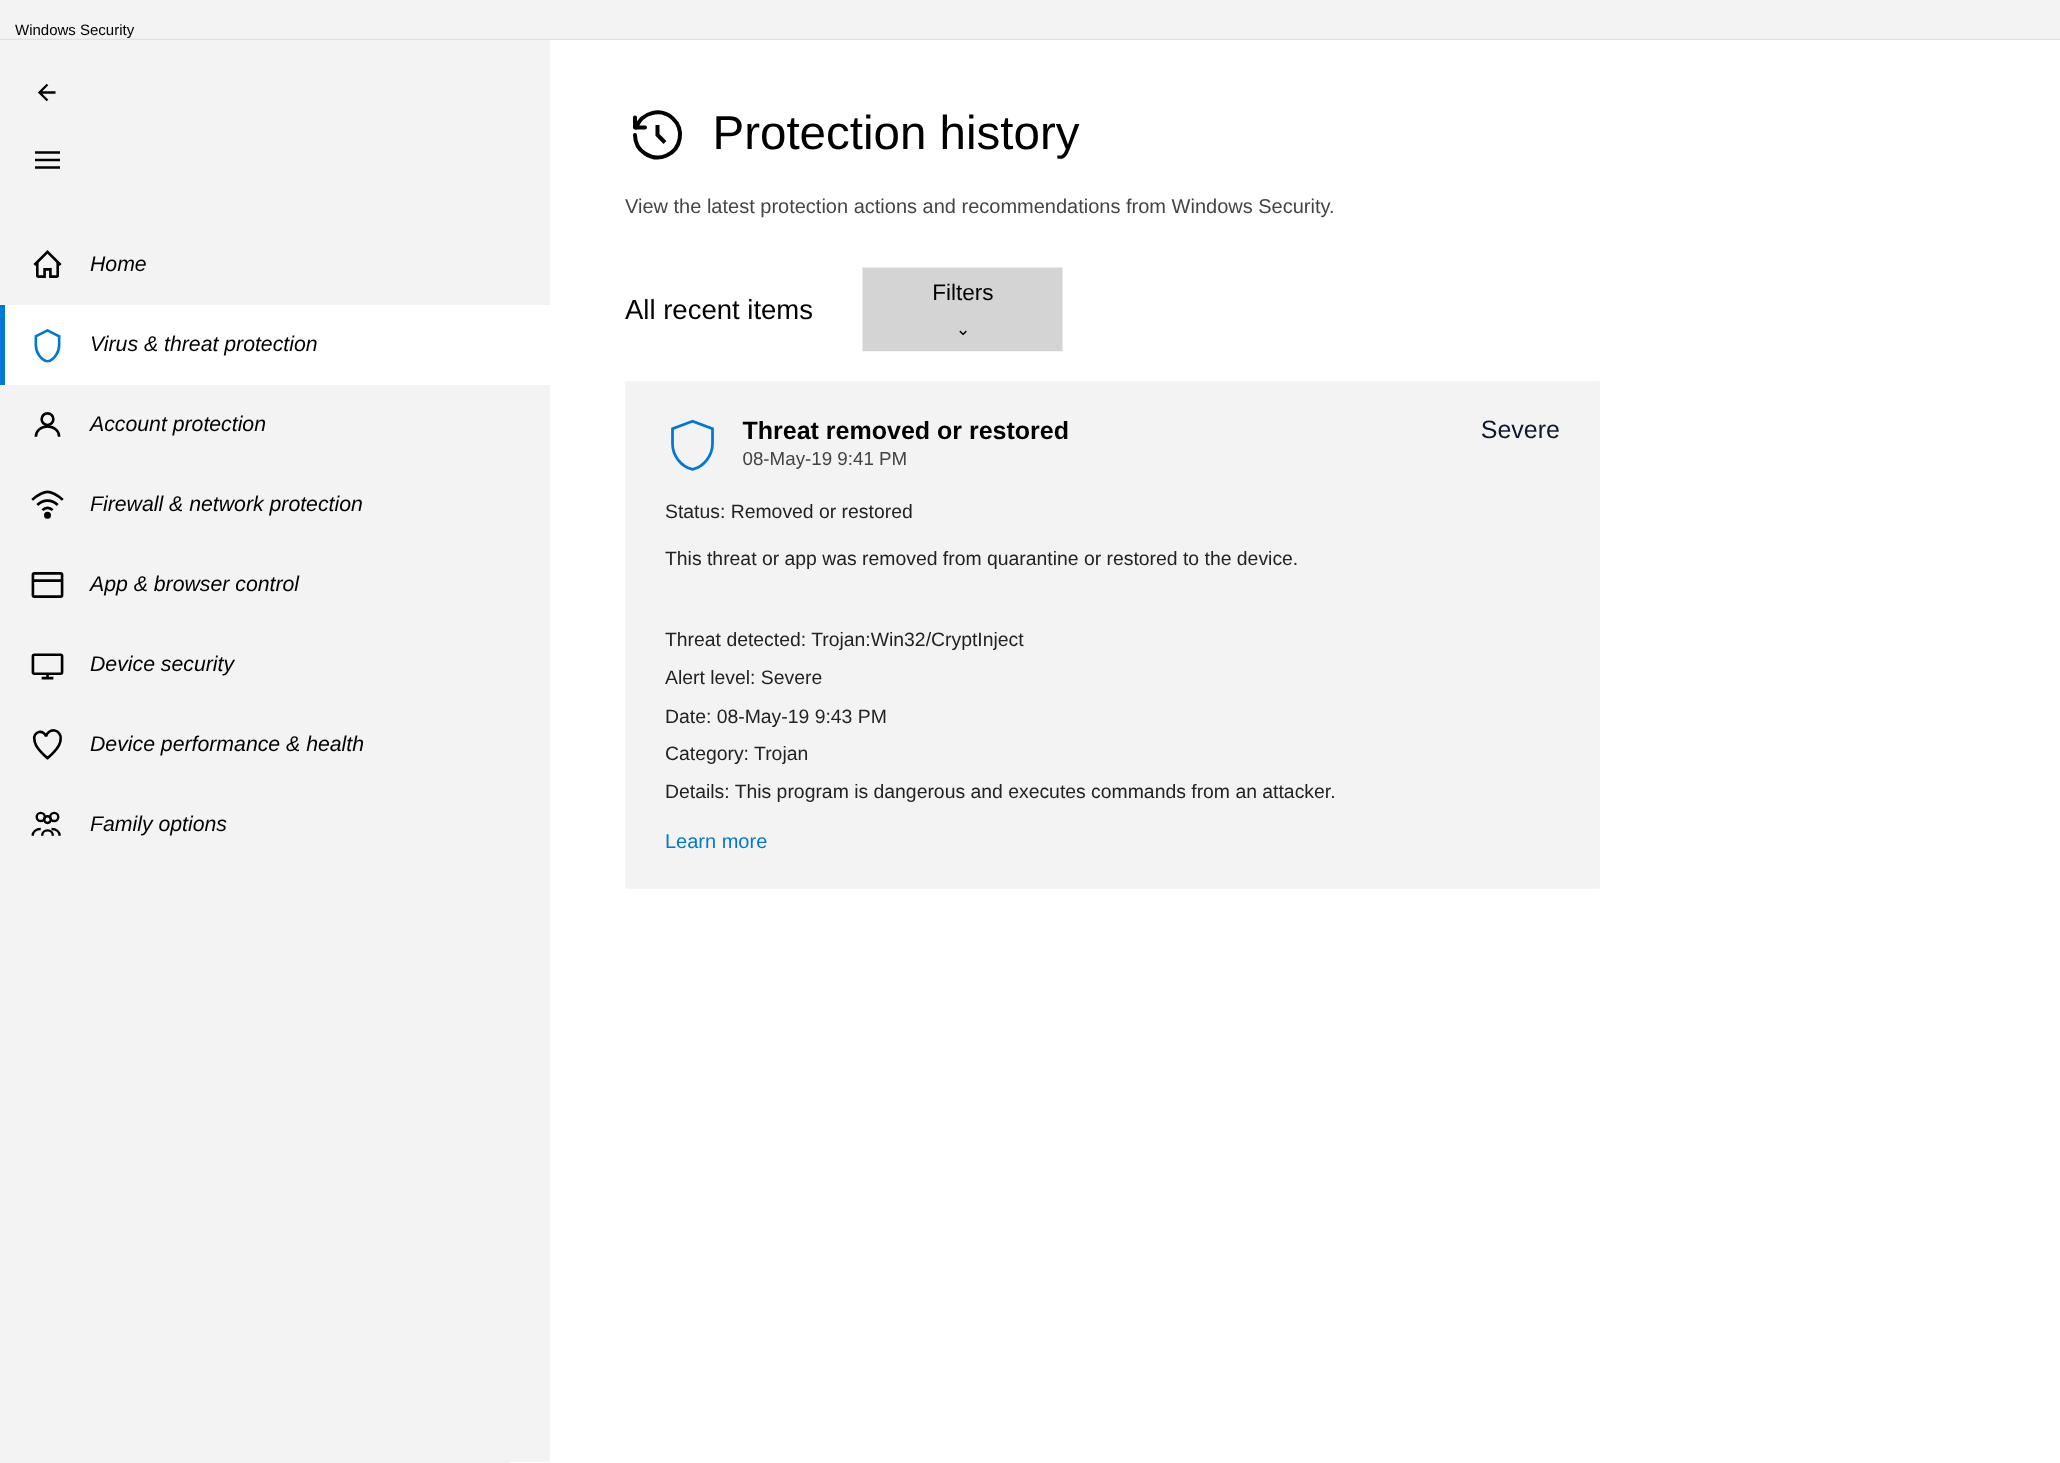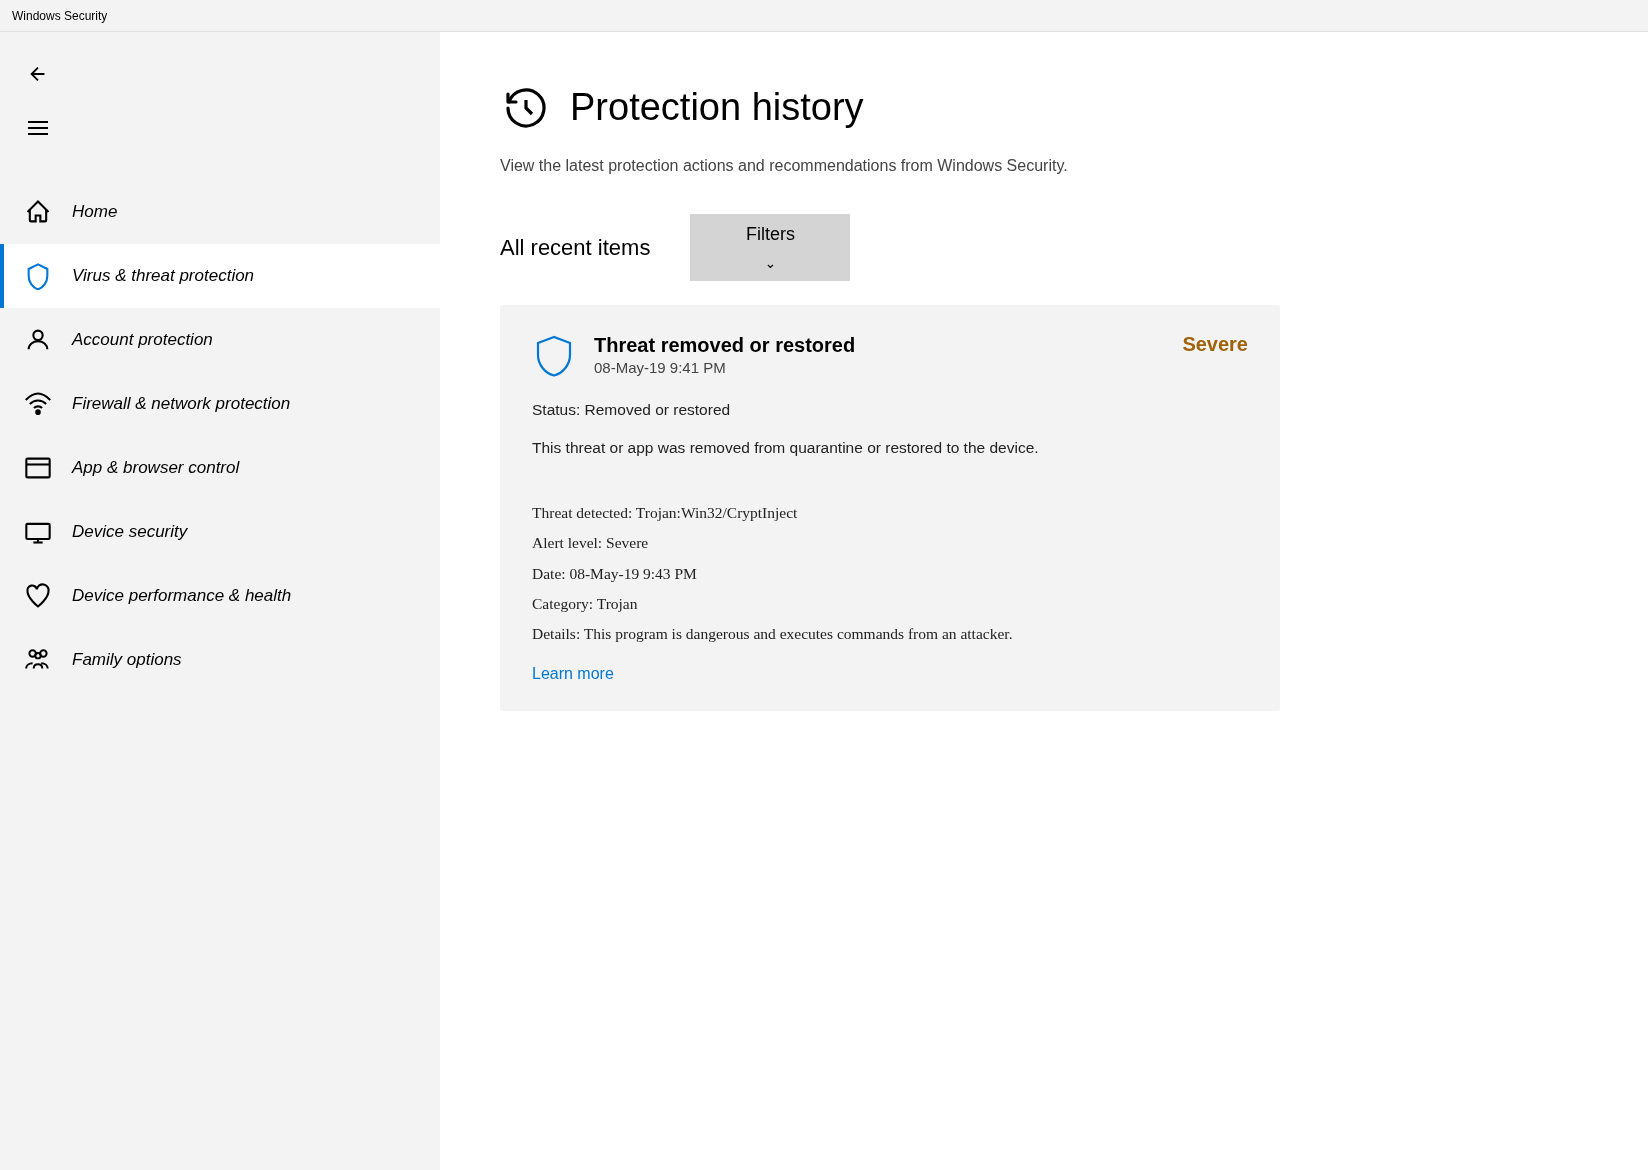--- a/index.html
+++ b/index.html
@@ -15,21 +15,21 @@
       height: 1170px;
       overflow: hidden;
       display: flex;
       flex-direction: column;
     }
 
     .title-bar {
       height: 32px;
       background: #f3f3f3;
       display: flex;
-      align-items: center;
+      align-items: flex-end;
       padding: 0 12px;
       font-size: 12px;
       color: #000;
       border-bottom: 1px solid #e0e0e0;
     }
 
     .main-container {
       display: flex;
       flex: 1;
       overflow: hidden;
@@ -229,42 +229,41 @@
     }
 
     .threat-date {
       font-size: 15px;
       color: #444;
       margin-top: 2px;
     }
 
     .threat-severity {
       font-size: 20px;
-      font-weight: 700;
-      color: #a16207;
+      font-weight: 400;
+      color: #0f172a;
       align-self: flex-start;
     }
 
     .threat-details {
       font-size: 15.5px;
       color: #222;
       line-height: 1.7;
     }
 
     .threat-details p {
       margin-bottom: 4px;
     }
 
     .threat-details .status-line {
       margin-bottom: 12px;
     }
 
     .threat-details .detail-group {
       margin-bottom: 4px;
-      font-family: Liberation Serif, serif;
     }
 
     .learn-more-link {
       display: inline-block;
       margin-top: 13px;
       font-size: 16px;
       color: #0078d4;
       text-decoration: none;
       cursor: pointer;
     }

